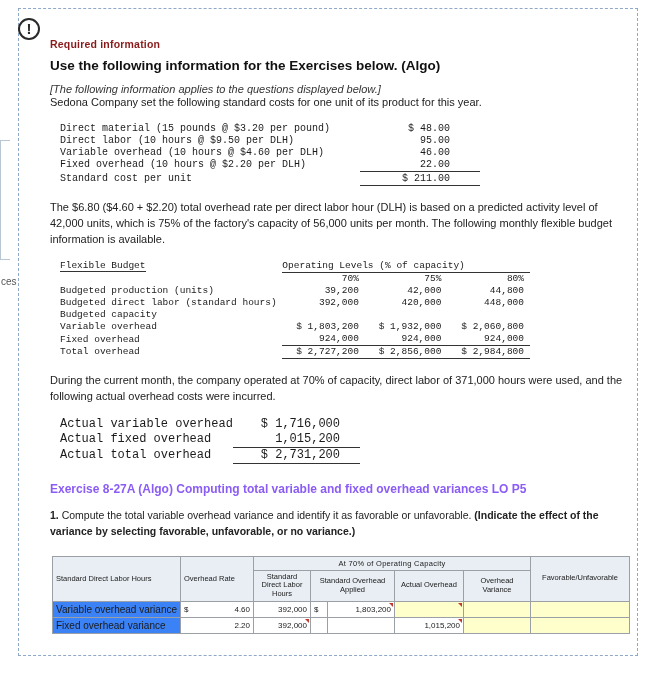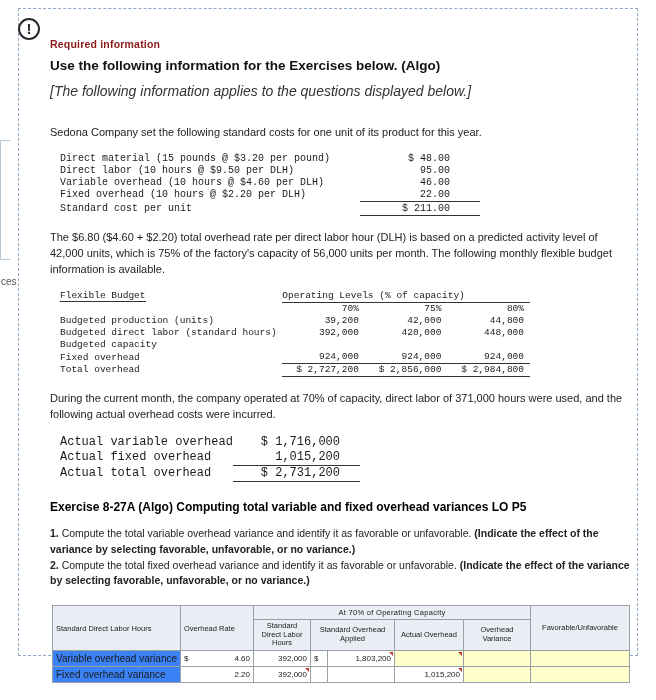--- a/index.html
+++ b/index.html
@@ -76,24 +76,24 @@
     letter-spacing: 0.2px;
     margin-bottom: 8px;
   }
   .heading {
     font-size: 13.5px;
     font-weight: bold;
     color: #111;
     margin-bottom: 10px;
   }
   .italic-note {
-    font-size: 14px;
+    font-size: 11px;
     font-style: italic;
     color: #333;
-    margin-bottom: 26px;
+    margin-bottom: 0;
   }
   .para {
     font-size: 11px;
     color: #222;
     line-height: 1.45;
     margin-bottom: 12px;
   }
   
   .cost-table {
     margin-left: 10px;
@@ -179,21 +179,21 @@
     width: 110px;
     padding-right: 20px;
   }
   .actual-table tr.sub td.num { border-bottom: 1px solid #333; }
   .actual-table tr.tot td.num {
     border-bottom: 1px solid #333;
   }
   .exercise-title {
     font-size: 12px;
     font-weight: bold;
-    color: #000000;
+    color: #8b5cf6;
     margin: 18px 0 12px 0;
   }
   .req-list {
     font-size: 10.5px;
     color: #222;
     line-height: 1.5;
     margin-bottom: 16px;
   }
   .bold-dark { font-weight: bold; }
   
@@ -332,20 +332,26 @@
           <td class="num">420,000</td>
           <td class="num">448,000</td>
         </tr>
         <tr>
           <td>Budgeted capacity</td>
           <td class="num"></td>
           <td class="num"></td>
           <td class="num"></td>
         </tr>
         <tr>
+          <td>  Variable overhead</td>
+          <td class="num">$ 1,803,200</td>
+          <td class="num">$ 1,932,000</td>
+          <td class="num">$ 2,060,800</td>
+        </tr>
+        <tr>
           <td>  Fixed overhead</td>
           <td class="num" style="border-bottom:1px solid #333;">924,000</td>
           <td class="num" style="border-bottom:1px solid #333;">924,000</td>
           <td class="num" style="border-bottom:1px solid #333;">924,000</td>
         </tr>
         <tr class="rule-dbl">
           <td>  Total overhead</td>
           <td class="num">$ 2,727,200</td>
           <td class="num">$ 2,856,000</td>
           <td class="num">$ 2,984,800</td>
@@ -372,25 +378,20 @@
       </tr>
     </tbody>
       </table>
 
     <div class="exercise-title">Exercise 8-27A (Algo) Computing total variable and fixed overhead variances LO P5</div>
 
     <div class="req-list">
       <div>
         <span class="bold-dark">1.</span>
         <span>Compute the total variable overhead variance and identify it as favorable or unfavorable.</span>
-        <span class="bold-dark">(Indicate the effect of the variance by selecting favorable, unfavorable, or no variance.)</span>
-      </div>
-      <div>
-        <span class="bold-dark">2.</span>
-        <span>Compute the total fixed overhead variance and identify it as favorable or unfavorable.</span>
         <span class="bold-dark">(Indicate the effect of the variance by selecting favorable, unfavorable, or no variance.)</span>
       </div>
     </div>
 
     <div class="answer-wrap">
       <table class="answer">
         <tbody>
             <tr>
           <td class="hdr-left" rowspan="2" style="width:110px;">Standard Direct Labor Hours</td>
           <td class="hdr-left" rowspan="2" style="width:66px;">Overhead Rate</td>

